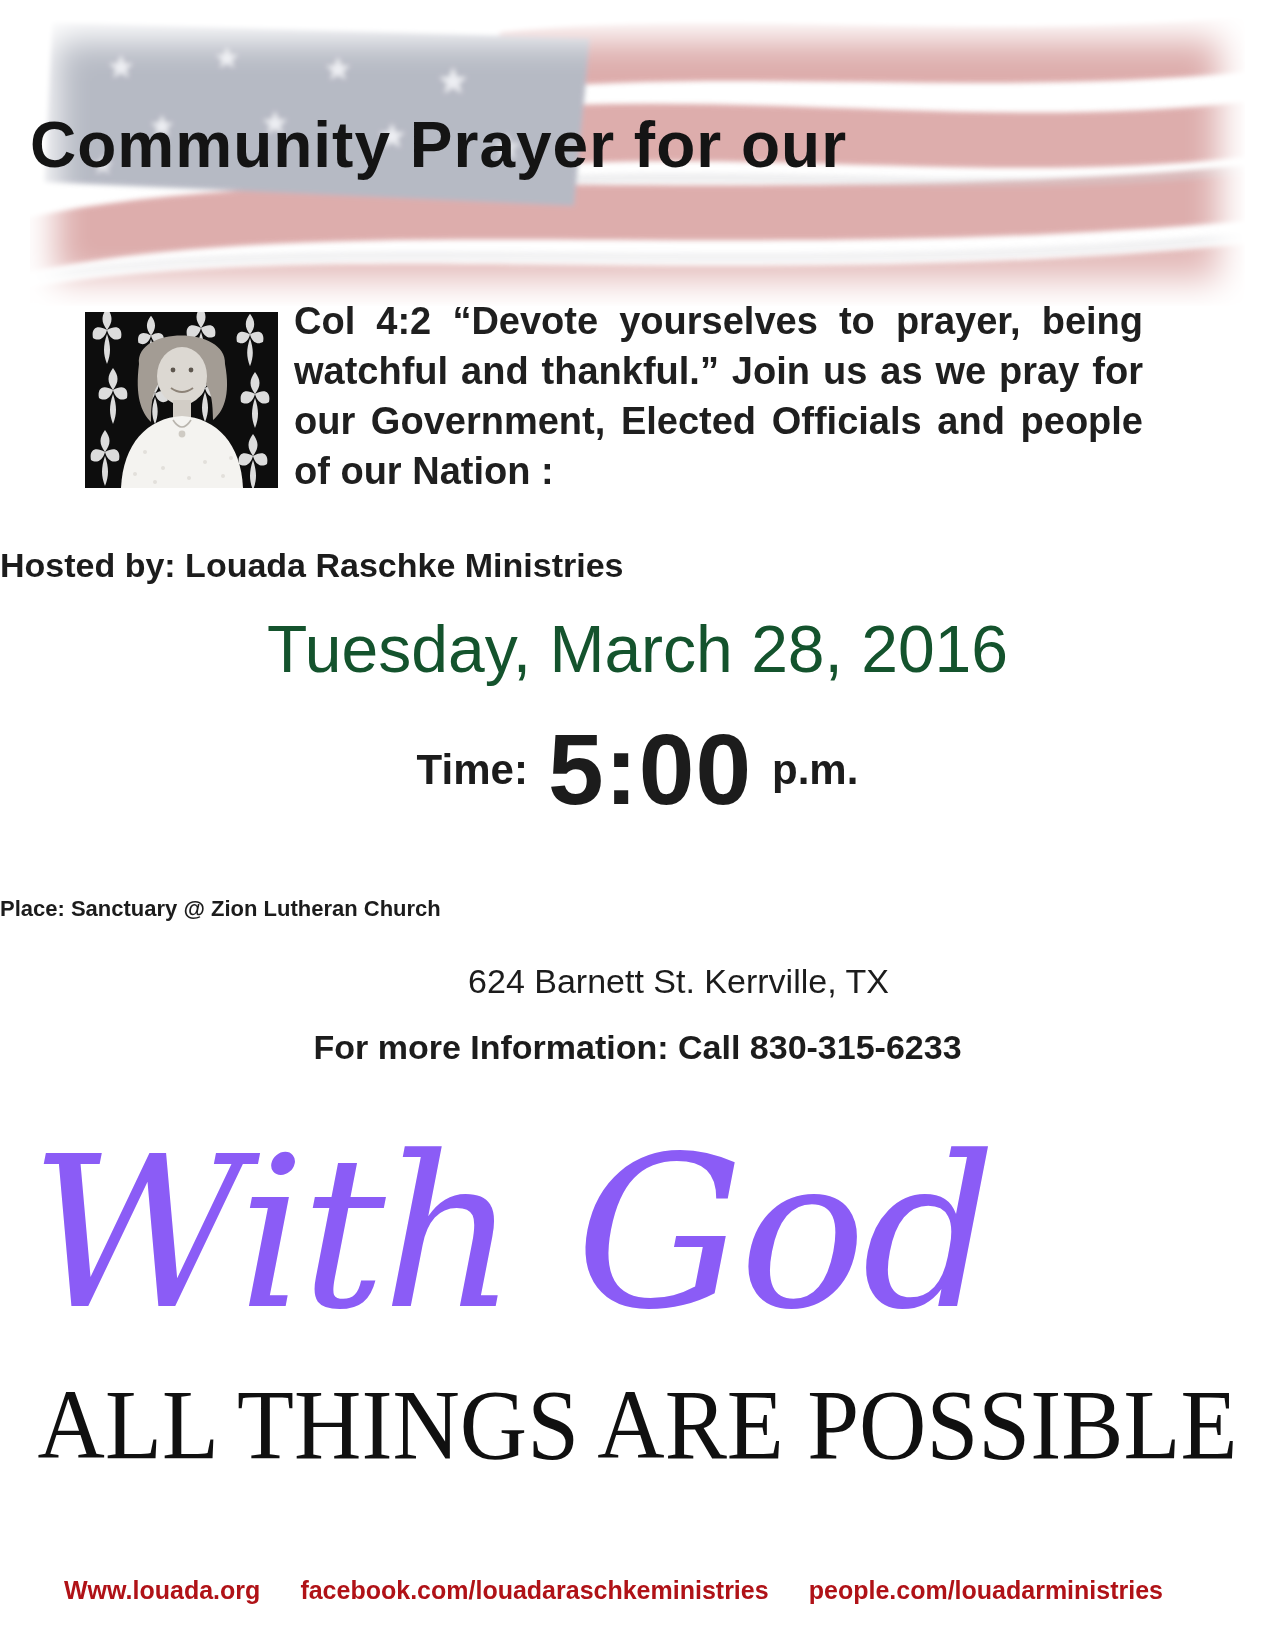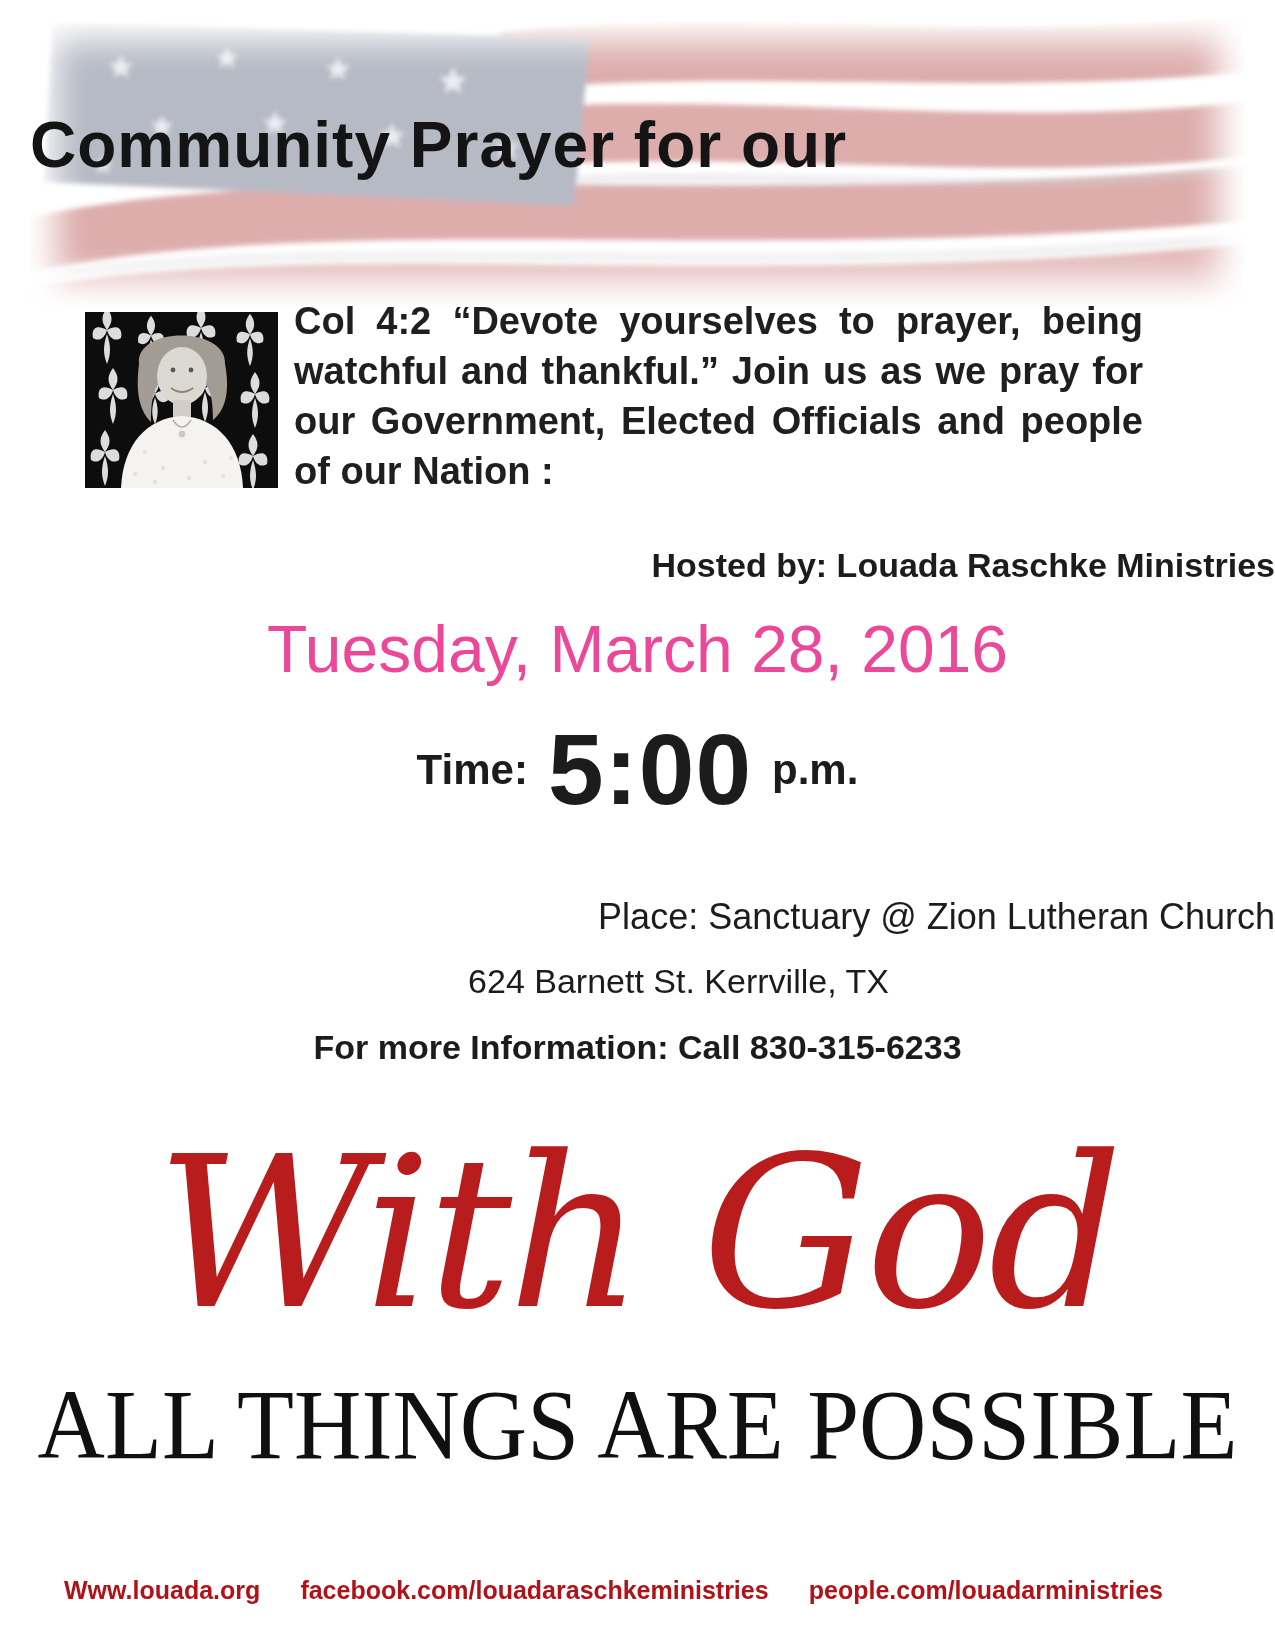--- a/index.html
+++ b/index.html
@@ -26,40 +26,40 @@
     position:absolute;left:85px;top:296px;width:1058px;
     font-size:38px;font-weight:bold;line-height:50px;text-align:justify;color:#1f1f1f;
   }
   .portrait{
     float:left;width:193px;height:176px;margin:16px 16px 8px 0;
     background:#000;
   }
   .portrait svg{display:block;width:100%;height:100%;}
 
   
-  .hosted{position:absolute;left:0;top:546px;width:100%;text-align:right;
+  .hosted{position:absolute;left:0;top:546px;width:100%;text-align:left;
     font-size:34px;font-weight:bold;}
   .date{position:absolute;left:0;top:612px;width:100%;text-align:center;
-    font-size:66px;font-weight:400;letter-spacing:0;line-height:1.15;color:#ec4899;}
+    font-size:66px;font-weight:400;letter-spacing:0;line-height:1.15;color:#14532d;}
   .time-row{position:absolute;left:0;top:712px;width:100%;
     display:flex;justify-content:center;align-items:center;gap:20px;}
   .time-label,.time-suffix{font-size:42px;font-weight:bold;}
   .time-value{font-size:100px;font-weight:bold;letter-spacing:1px;}
-  .place{position:absolute;left:0;top:896px;width:100%;text-align:right;
-    font-size:36px;font-weight:normal;}
+  .place{position:absolute;left:0;top:896px;width:100%;text-align:left;
+    font-size:22px;font-weight:bold;}
   .address{position:absolute;left:0;top:962px;width:100%;text-align:center;
     padding-left:82px;box-sizing:border-box;font-size:34px;font-weight:normal;}
   .info{position:absolute;left:0;top:1028px;width:100%;text-align:center;
     font-size:34px;font-weight:bold;}
 
   
   .script-line{
-    position:absolute;left:30px;top:1118px;width:1215px;text-align:center;
+    position:absolute;left:30px;top:1118px;width:1215px;text-align:left;
     font-family:"DejaVu Serif",serif;font-style:italic;font-weight:400;
-    font-size:210px;line-height:1.1;color:#b91c1c;white-space:nowrap;
+    font-size:210px;line-height:1.1;color:#8b5cf6;white-space:nowrap;
     letter-spacing:-4px;
   }
   .caps-line{
     position:absolute;left:30px;top:1368px;width:1215px;text-align:center;
     font-family:"Liberation Serif",serif;font-size:88px;font-weight:400;
     letter-spacing:0;color:#101010;white-space:nowrap;
     transform:scale(1.06,1.12);transform-origin:center top;
   }
 
   

